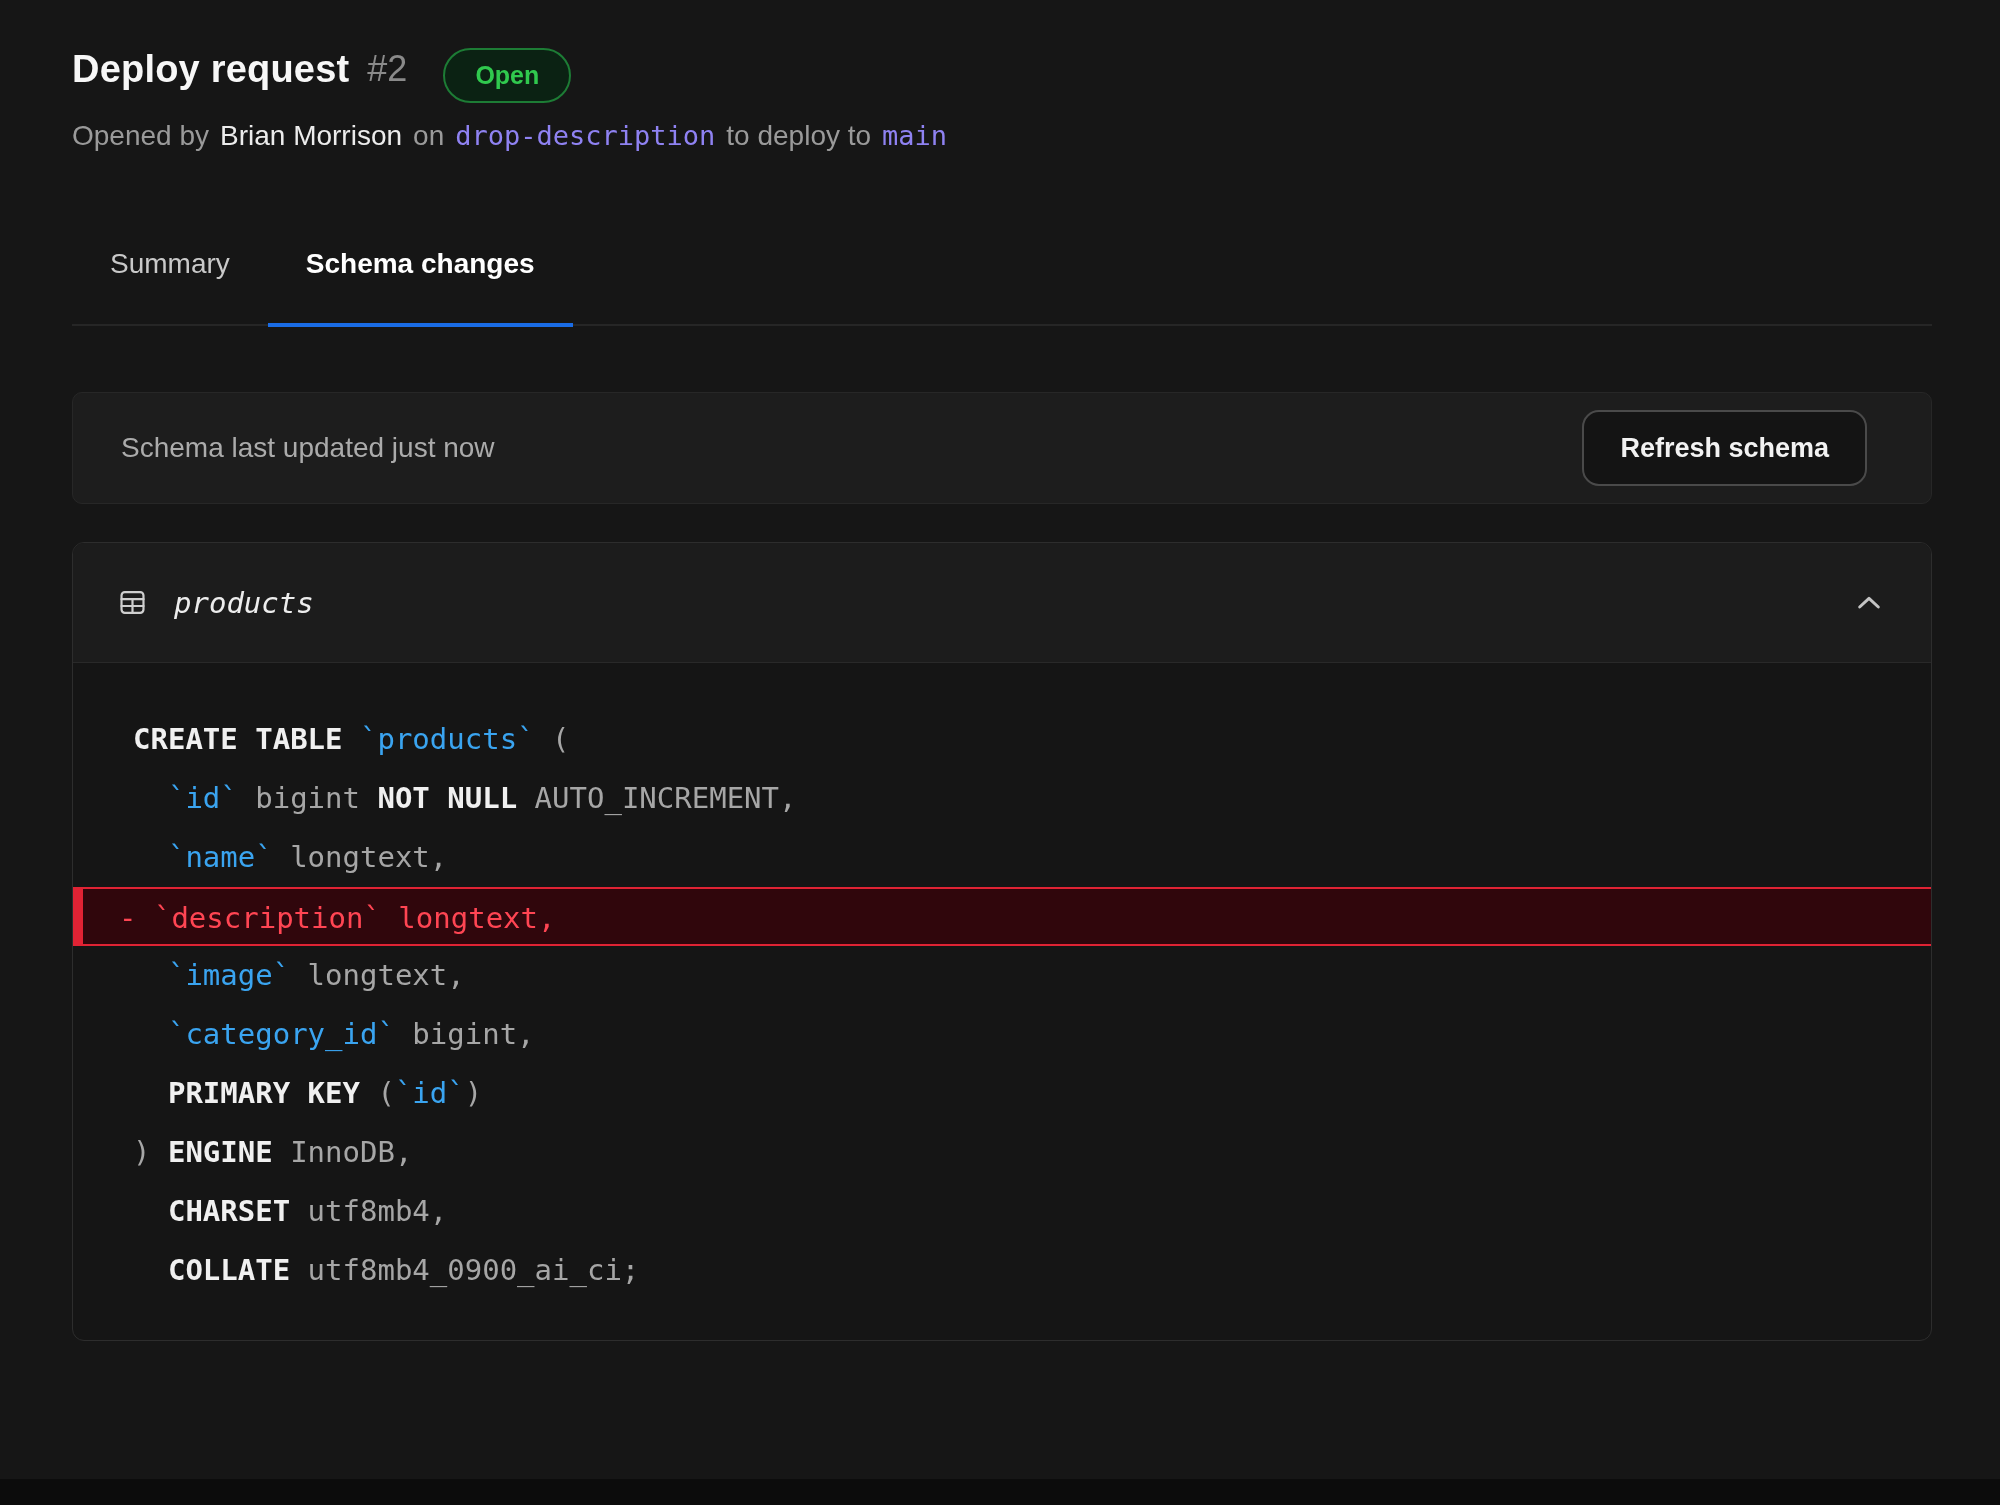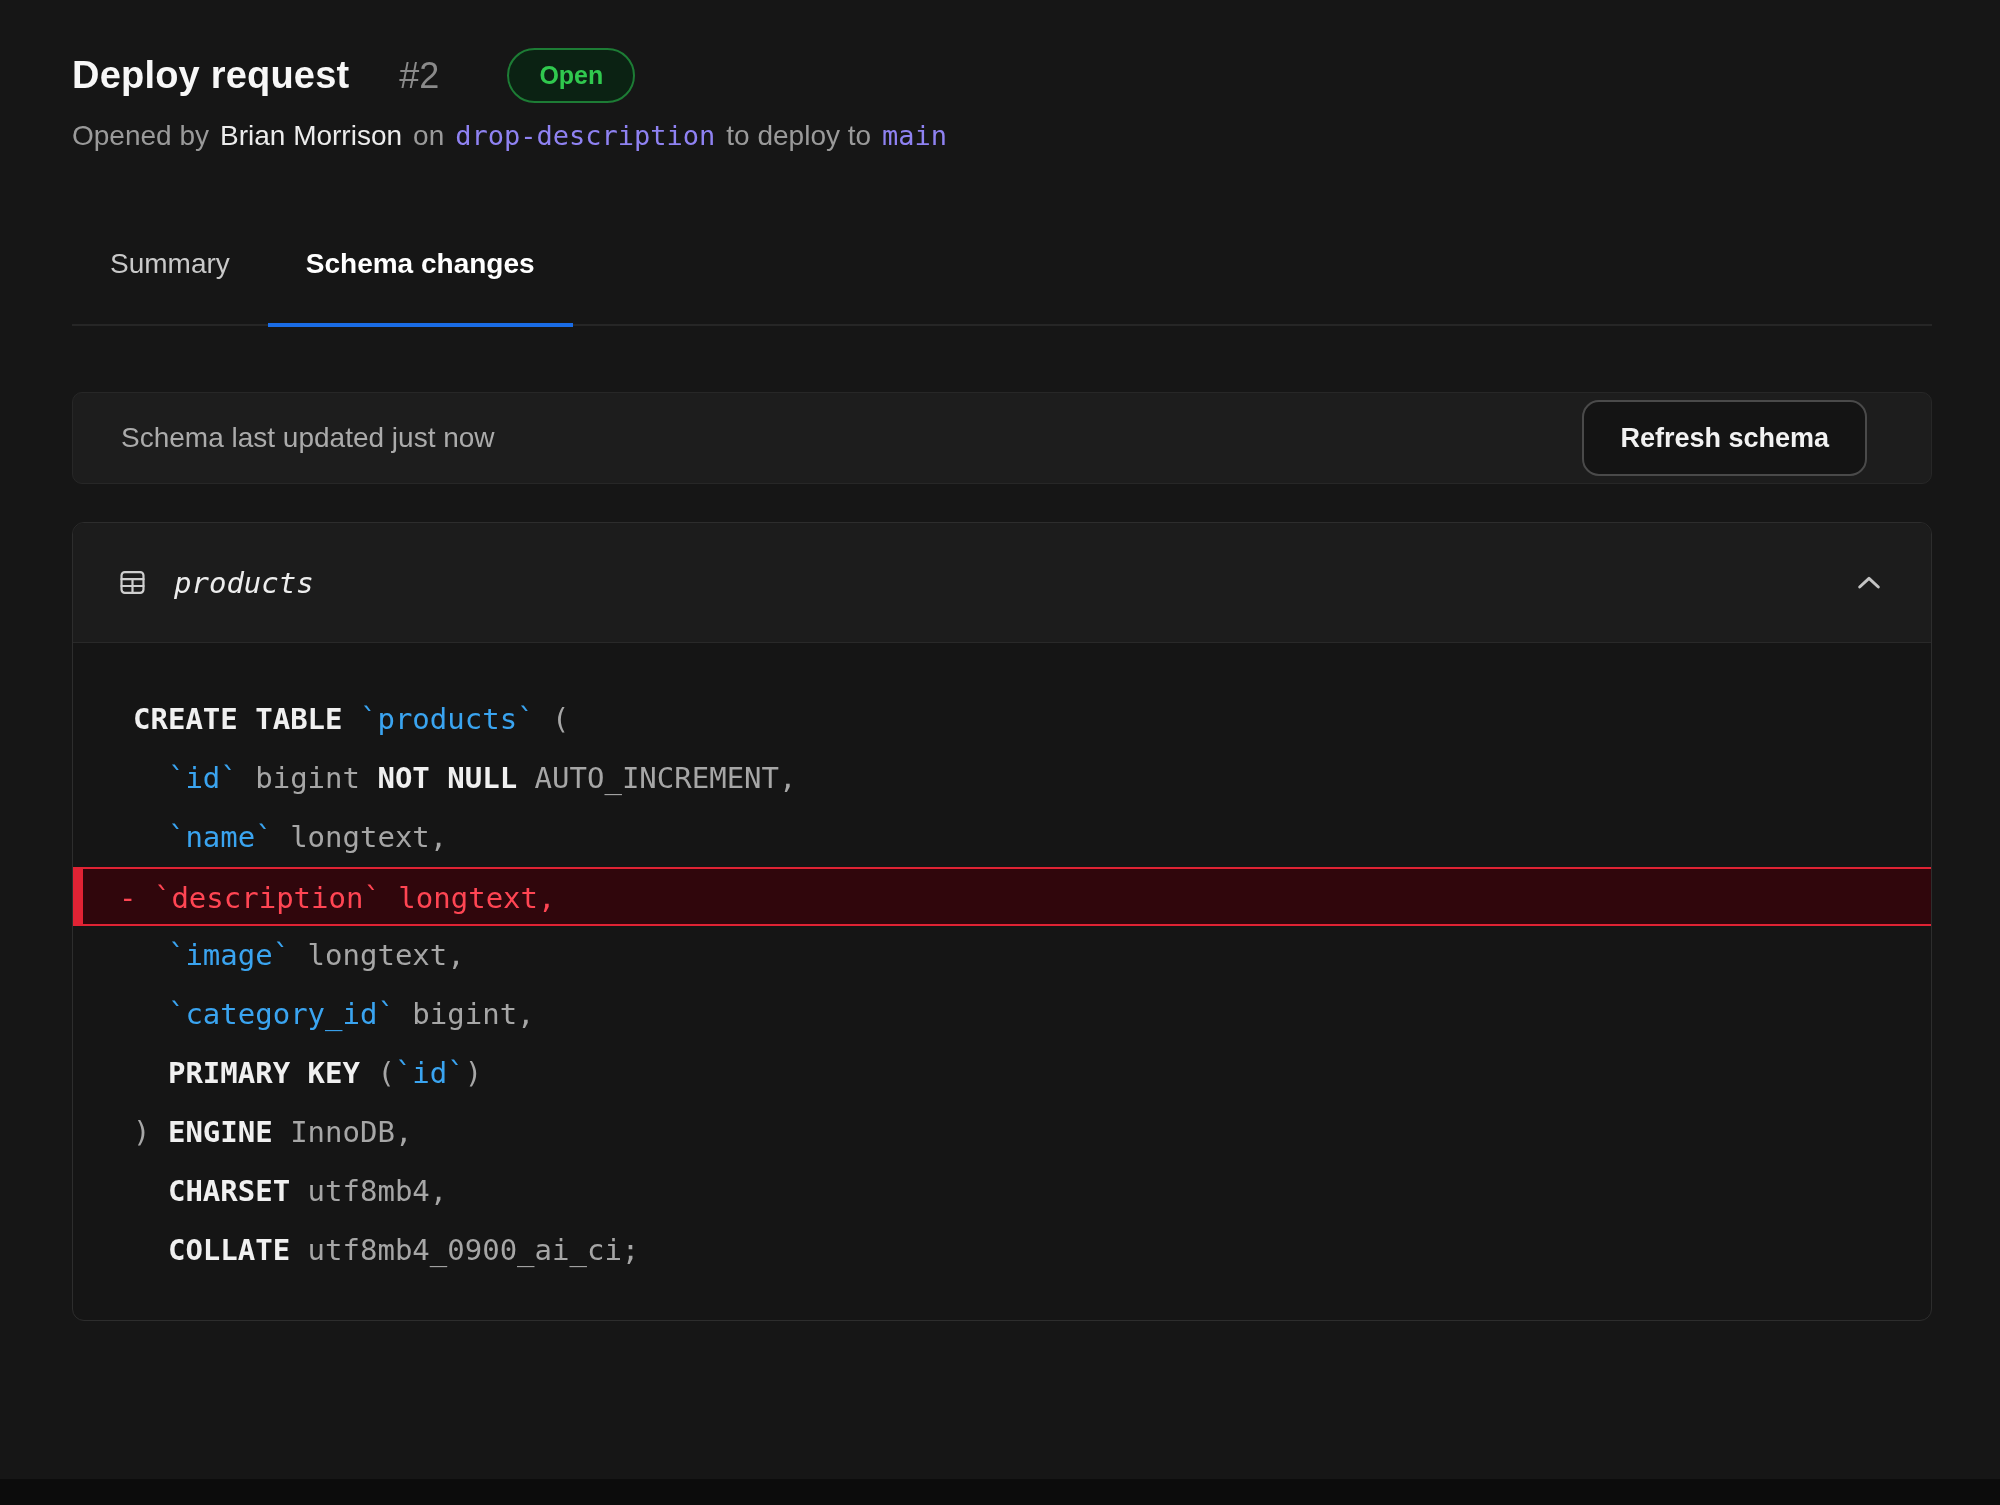--- a/index.html
+++ b/index.html
@@ -17,21 +17,21 @@
   html,body{width:2000px;height:1505px;overflow:hidden;}
   body{
     background:#161616;
     font-family:"Liberation Sans", sans-serif;
     color:#ededed;
     position:relative;
   }
   .content{padding:48px 68px 0 72px;}
 
   
-  .title-row{display:flex;align-items:center;gap:32px;}
+  .title-row{display:flex;}
   .page-title{font-size:38px;font-weight:700;color:#f7f7f7;letter-spacing:.2px;}
   .dr-number{font-size:36px;font-weight:500;color:#8a8a8a;margin-left:18px;}
   .status-badge{
     margin-left:36px;
     display:inline-flex;align-items:center;justify-content:center;
     padding:11px 30px;border-radius:999px;
     background:var(--badge-green-bg);
     border:2px solid var(--badge-green-border);
     color:var(--badge-green);
     font-size:25px;font-weight:600;
@@ -51,21 +51,21 @@
     font-family:"Liberation Sans", sans-serif;
   }
   .tab.active{color:#ffffff;font-weight:700;}
   .tab.active::after{
     content:"";position:absolute;left:0;right:0;bottom:-3px;height:4px;
     background:var(--accent-blue);
   }
 
   
   .schema-bar{
-    margin-top:66px;height:92px;border-radius:10px;
+    margin-top:66px;height:112px;border-radius:10px;
     background:#1d1d1d;border:1px solid #272727;
     display:flex;align-items:center;justify-content:space-between;
     padding:0 64px 0 48px;
   }
   .schema-bar .status-text{font-size:28px;color:#ababab;}
   .refresh-btn{
     height:76px;padding:0 36px;border-radius:17px;
     background:#141414;border:2px solid #4a4a4a;
     color:#f2f2f2;font-size:27px;font-weight:700;cursor:pointer;
     font-family:"Liberation Sans", sans-serif;

